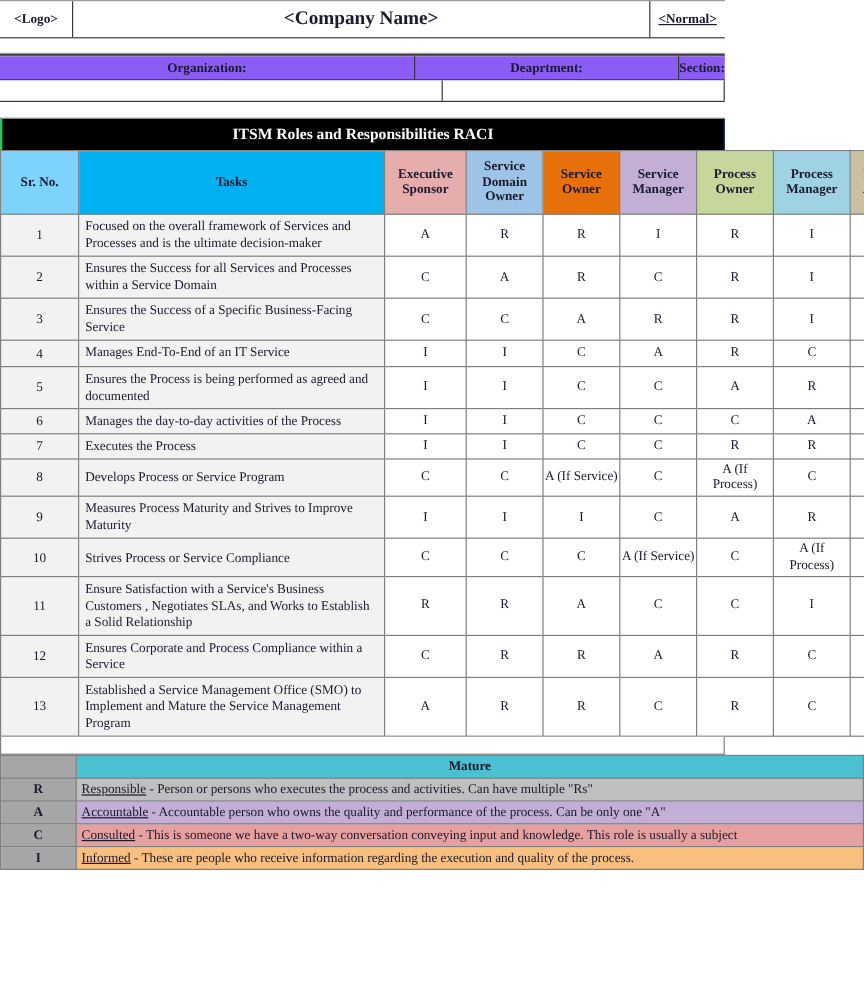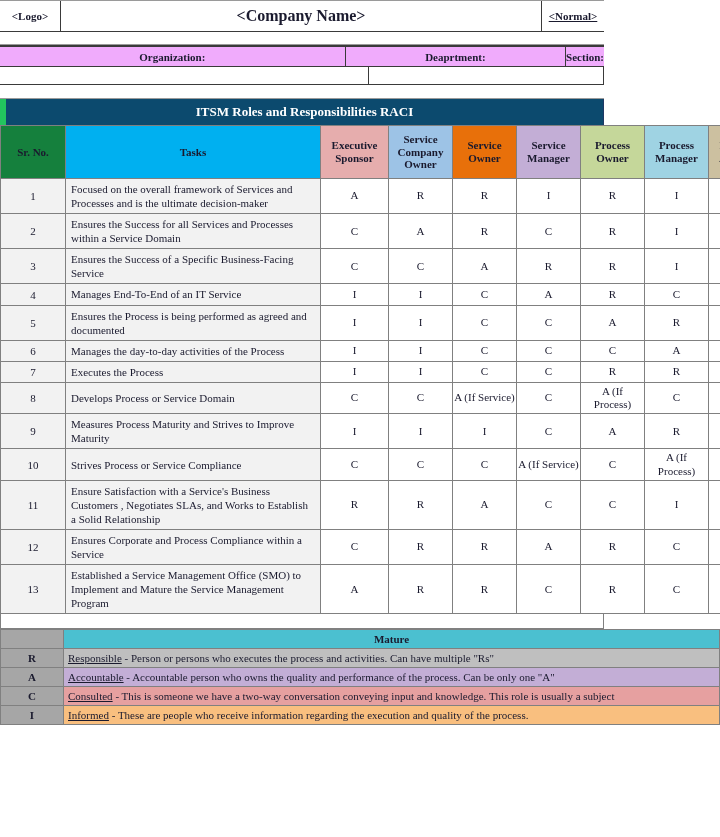--- a/index.html
+++ b/index.html
@@ -66,21 +66,21 @@
     border-bottom: 1px solid #9a9a9a;
   }
 
   
   .org-block {
     border-top: 1px solid #3a3a3a;
   }
   .org-labels {
     display: flex;
     height: 19px;
-    background: #f0abfc;
+    background: #8b5cf6;
     border-bottom: 1px solid #3a3a3a;
   }
   .org-values {
     display: flex;
     height: 17px;
     background: #ffffff;
     border-bottom: 1px solid #3a3a3a;
   }
   .org-c1 { width: 369px; border-right: 1px solid #3a3a3a; display:flex; align-items:center; justify-content:center; font-size:11px; font-weight:bold;}
   .org-c2 { width: 235px; border-right: 1px solid #3a3a3a; display:flex; align-items:center; justify-content:center; font-size:11px; font-weight:bold;}
@@ -89,28 +89,28 @@
 
   .gap-row {
     height: 13px;
     background: #ffffff;
     border-bottom: 1px solid #9a9a9a;
   }
 
   
   .title-bar {
     height: 26px;
-    background: #0c4a6e;
+    background: #000000;
     color: #ffffff;
     display: flex;
     align-items: center;
     justify-content: center;
     font-size: 13px;
     font-weight: bold;
-    border-left: 6px solid #22c55e;
+    border-left: 2px solid #22c55e;
     border-right: 1px solid #1f3864;
   }
 
   
   table.raci {
     border-collapse: collapse;
     width: 720px;
     table-layout: fixed;
   }
   table.raci th, table.raci td {
@@ -119,21 +119,21 @@
     vertical-align: middle;
   }
   table.raci thead th {
     font-weight: bold;
     text-align: center;
     height: 50px;
     padding: 1px 2px;
     line-height: 1.15;
     font-size: 11px;
   }
-  .th-srno { width: 60px; background: #15803d; }
+  .th-srno { width: 60px; background: #7dd3fc; }
   .th-tasks { width: 250px; background: #00b0f0; }
   .th-exec { width: 63px; background: #e6adad; margin-top: 44px; }
   .th-sdo  { width: 59px; background: #9dc3e6; }
   .th-so   { width: 59px; background: #e8700a; }
   .th-sm   { width: 59px; background: #c3aed6; }
   .th-po   { width: 59px; background: #c5d79a; }
   .th-pm   { width: 59px; background: #9fd3e3; }
   .th-pa   { width: 52px; background: #ccc0a0; }
 
   td.c-srno {
@@ -233,21 +233,21 @@
     <thead>
       <tr>
         <th class="th-srno">Sr. No.</th>
         <th class="th-tasks">Tasks</th>
         <th class="th-exec">
           <span>Executive</span><br>
           <span>Sponsor</span>
         </th>
         <th class="th-sdo">
           <span>Service</span><br>
-          <span>Company</span><br>
+          <span>Domain</span><br>
           <span>Owner</span>
         </th>
         <th class="th-so">
           <span>Service</span><br>
           <span>Owner</span>
         </th>
         <th class="th-sm">
           <span>Service</span><br>
           <span>Manager</span>
         </th>
@@ -338,21 +338,21 @@
           <td class="c-val">I</td>
           <td class="c-val">I</td>
           <td class="c-val">C</td>
           <td class="c-val">C</td>
           <td class="c-val">R</td>
           <td class="c-val">R</td>
           <td class="c-val">A</td>
         </tr>
         <tr>
           <td class="c-srno">8</td>
-          <td class="c-task">Develops Process or Service Domain</td>
+          <td class="c-task">Develops Process or Service Program</td>
           <td class="c-val">C</td>
           <td class="c-val">C</td>
           <td class="c-val">A (If Service)</td>
           <td class="c-val">C</td>
           <td class="c-val">A (If Process)</td>
           <td class="c-val">C</td>
           <td class="c-val">I</td>
         </tr>
         <tr>
           <td class="c-srno">9</td>

